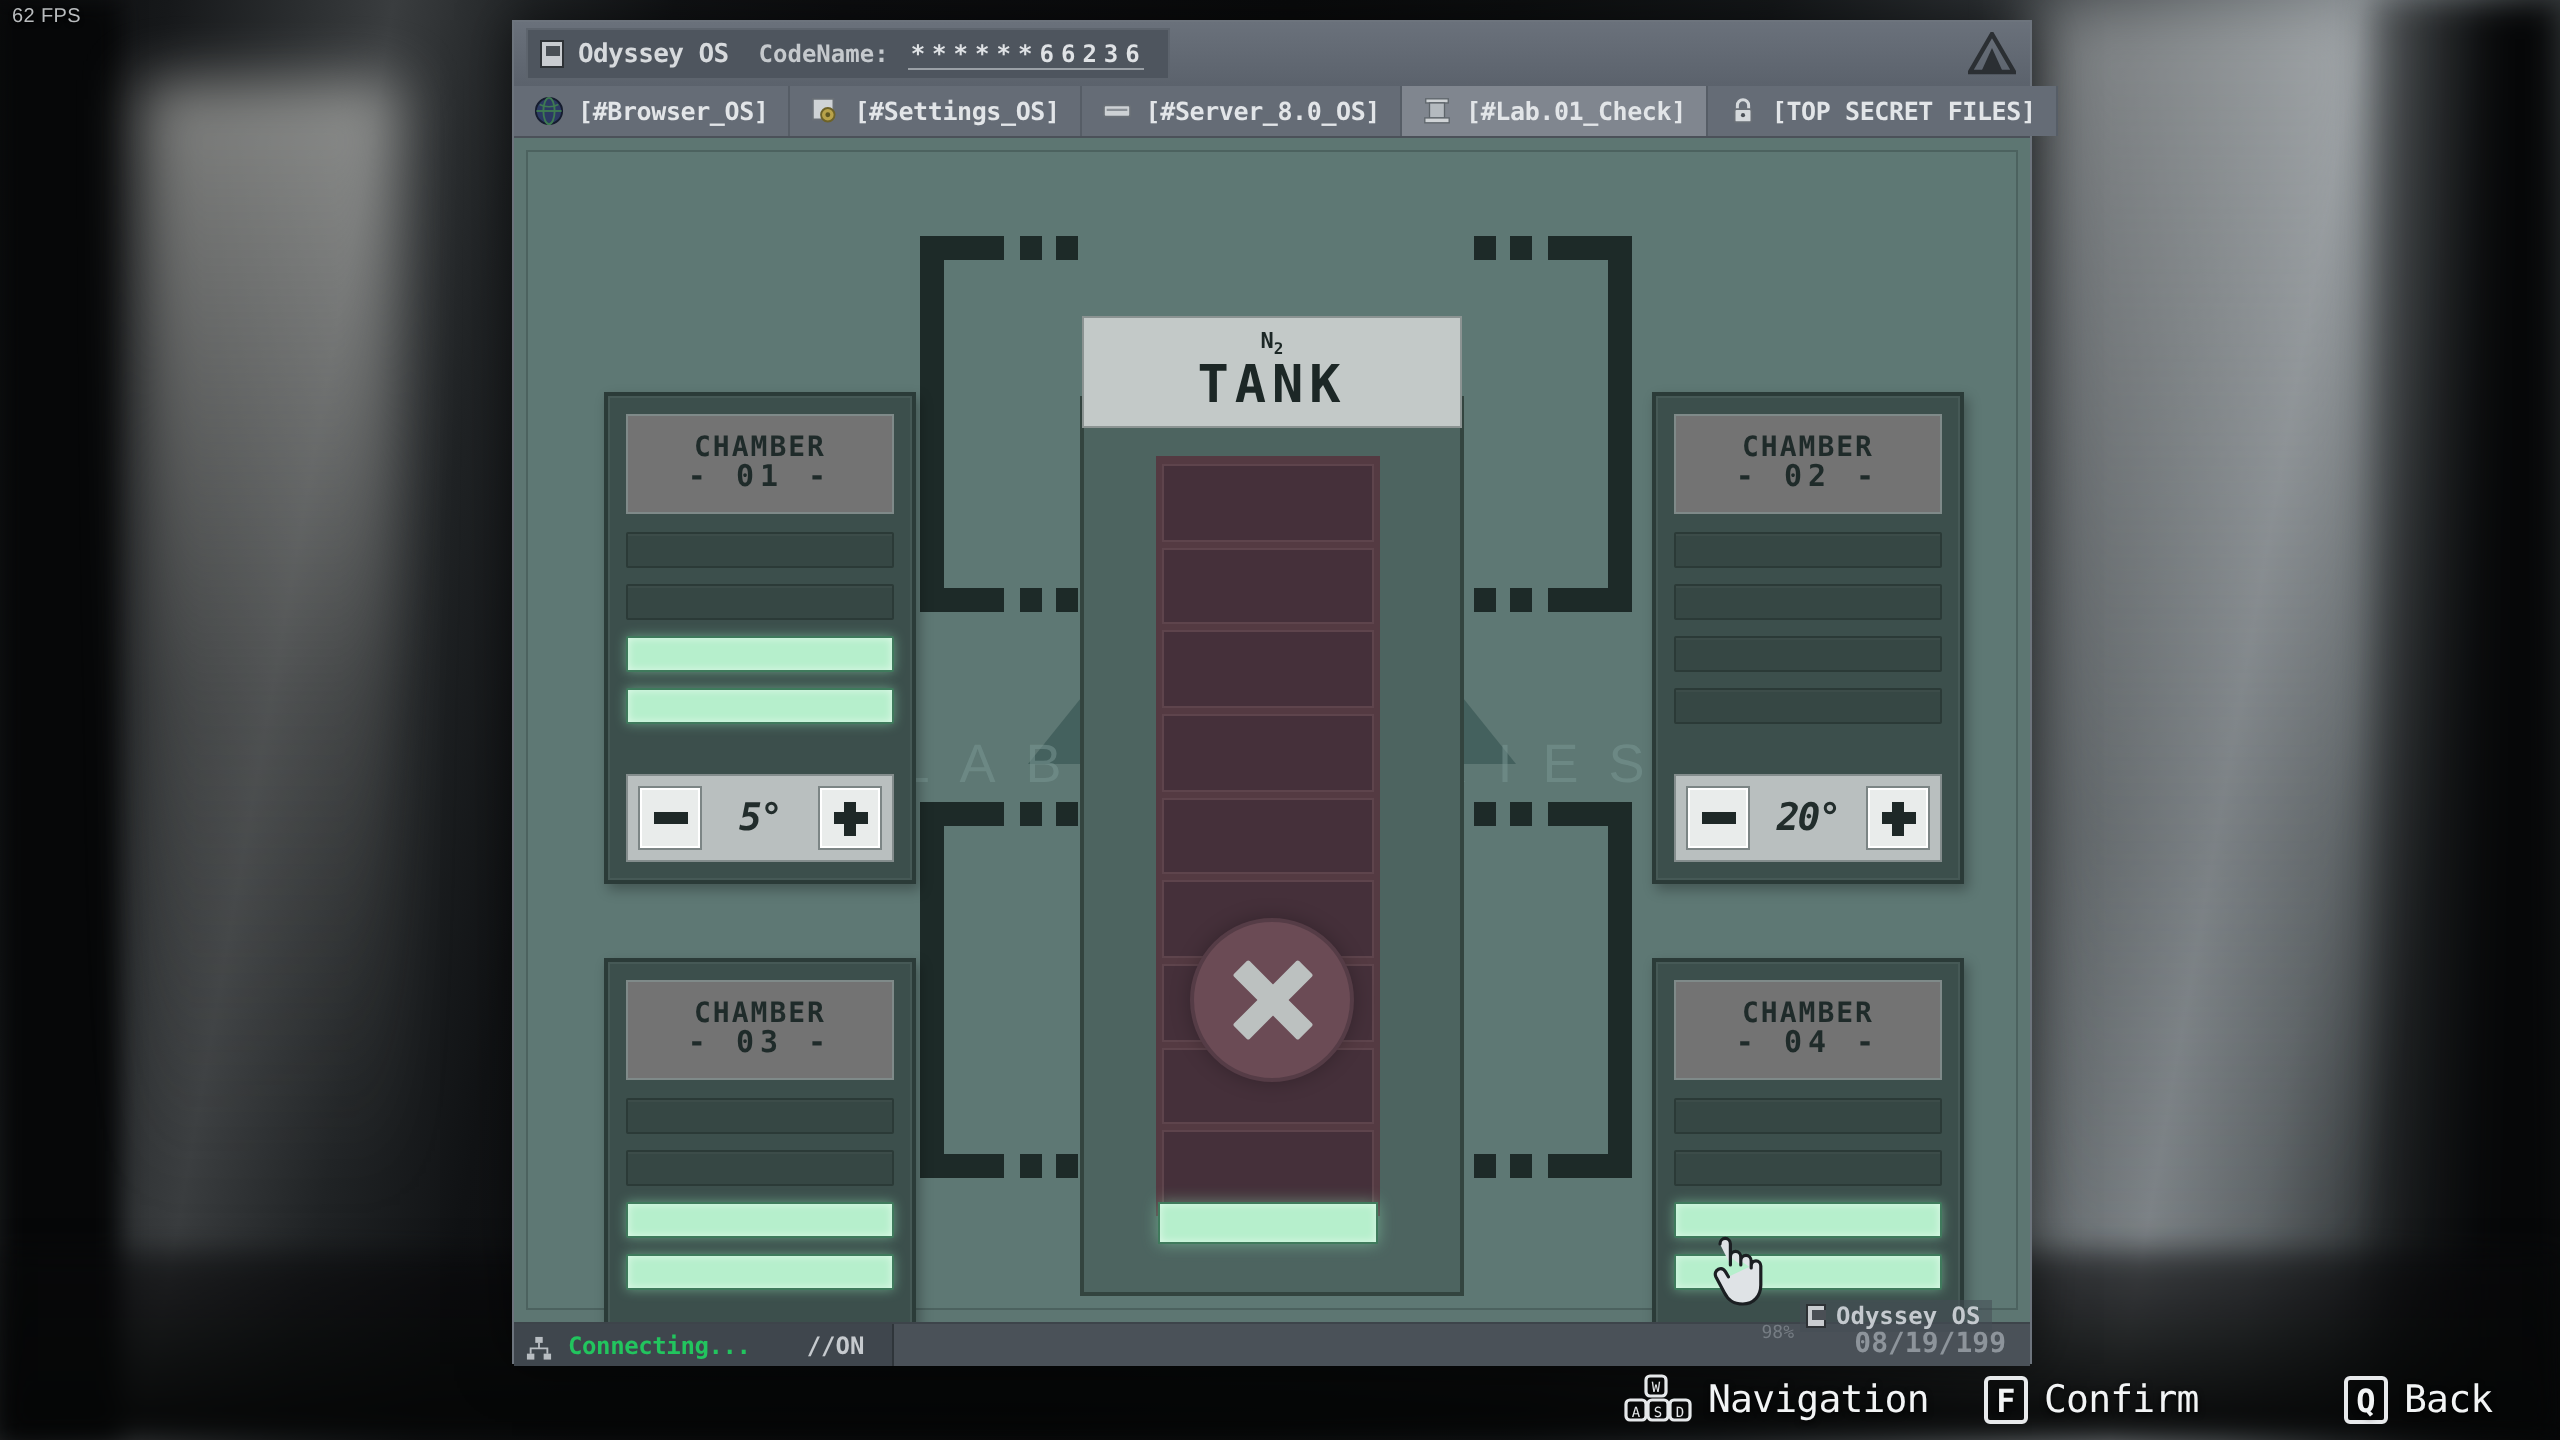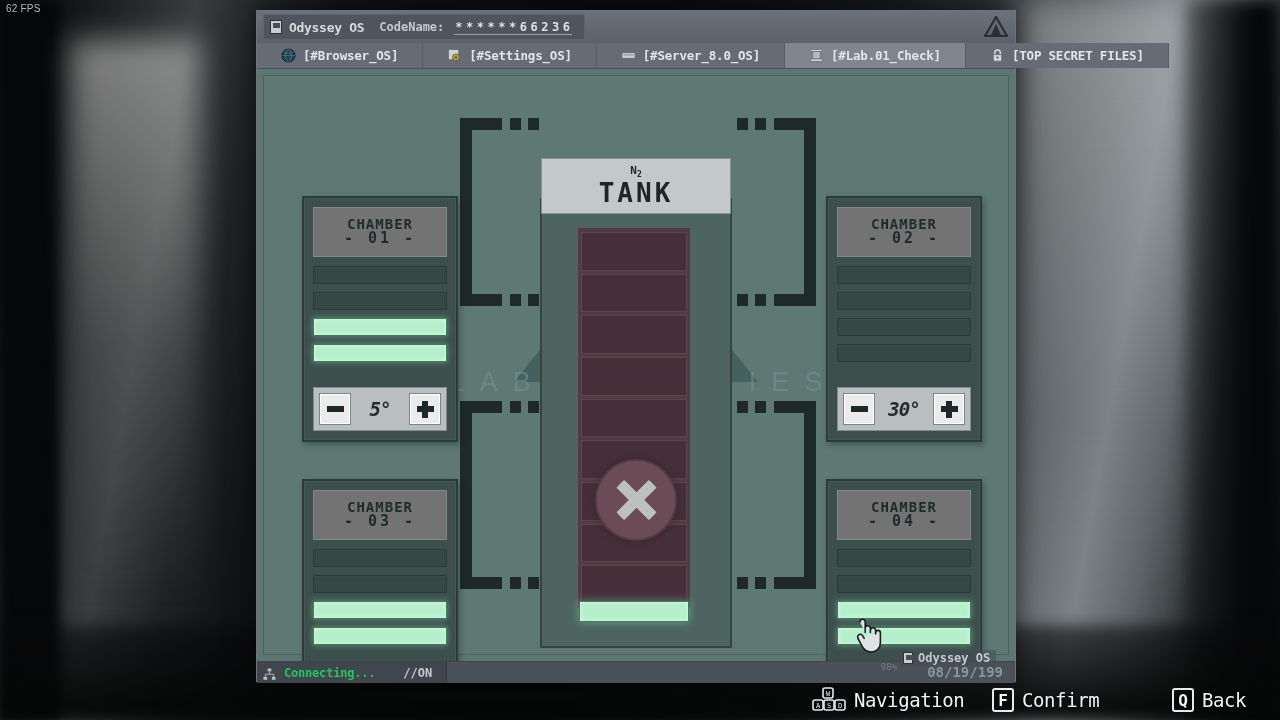--- a/index.html
+++ b/index.html
@@ -86,21 +86,21 @@
     display: flex; align-items: center; justify-content: center;
   }
 
   
   .tabbar {
     display: flex; align-items: stretch; height: 26px;
     background: #6a717b; border-bottom: 1px solid #4b5159;
   }
   .tab {
     display: flex; align-items: center; gap: 7px;
-    padding: 0 24px;
+    padding: 0 10px;
     border-right: 1px solid #565d66;
     background: #656c76;
     color: #e2e5e8;
     font-family: "DejaVu Sans Mono", monospace;
     font-size: 12.5px; font-weight: bold; letter-spacing: -.2px;
     white-space: nowrap;
   }
   .tab.active { background: #80868f; }
   .tab-icon { width: 15px; height: 15px; flex: none; display:block; }
 
@@ -480,21 +480,21 @@
           <div class="ch-bars">
             <div class="bar off"></div>
             <div class="bar off"></div>
             <div class="bar off"></div>
             <div class="bar off"></div>
           </div>
           <div class="ch-ctrl">
             <div class="btn-sq">
                 <span class="glyph-minus"></span>
               </div>
-            <div class="temp">30°</div>
+            <div class="temp">20°</div>
             <div class="btn-sq">
                 <span class="glyph-plus"></span>
               </div>
           </div>
         </div>
 
         <div class="chamber ch3">
           <div class="ch-head">
             <span class="l1">CHAMBER</span>
             <span class="l2">- 03 -</span>

